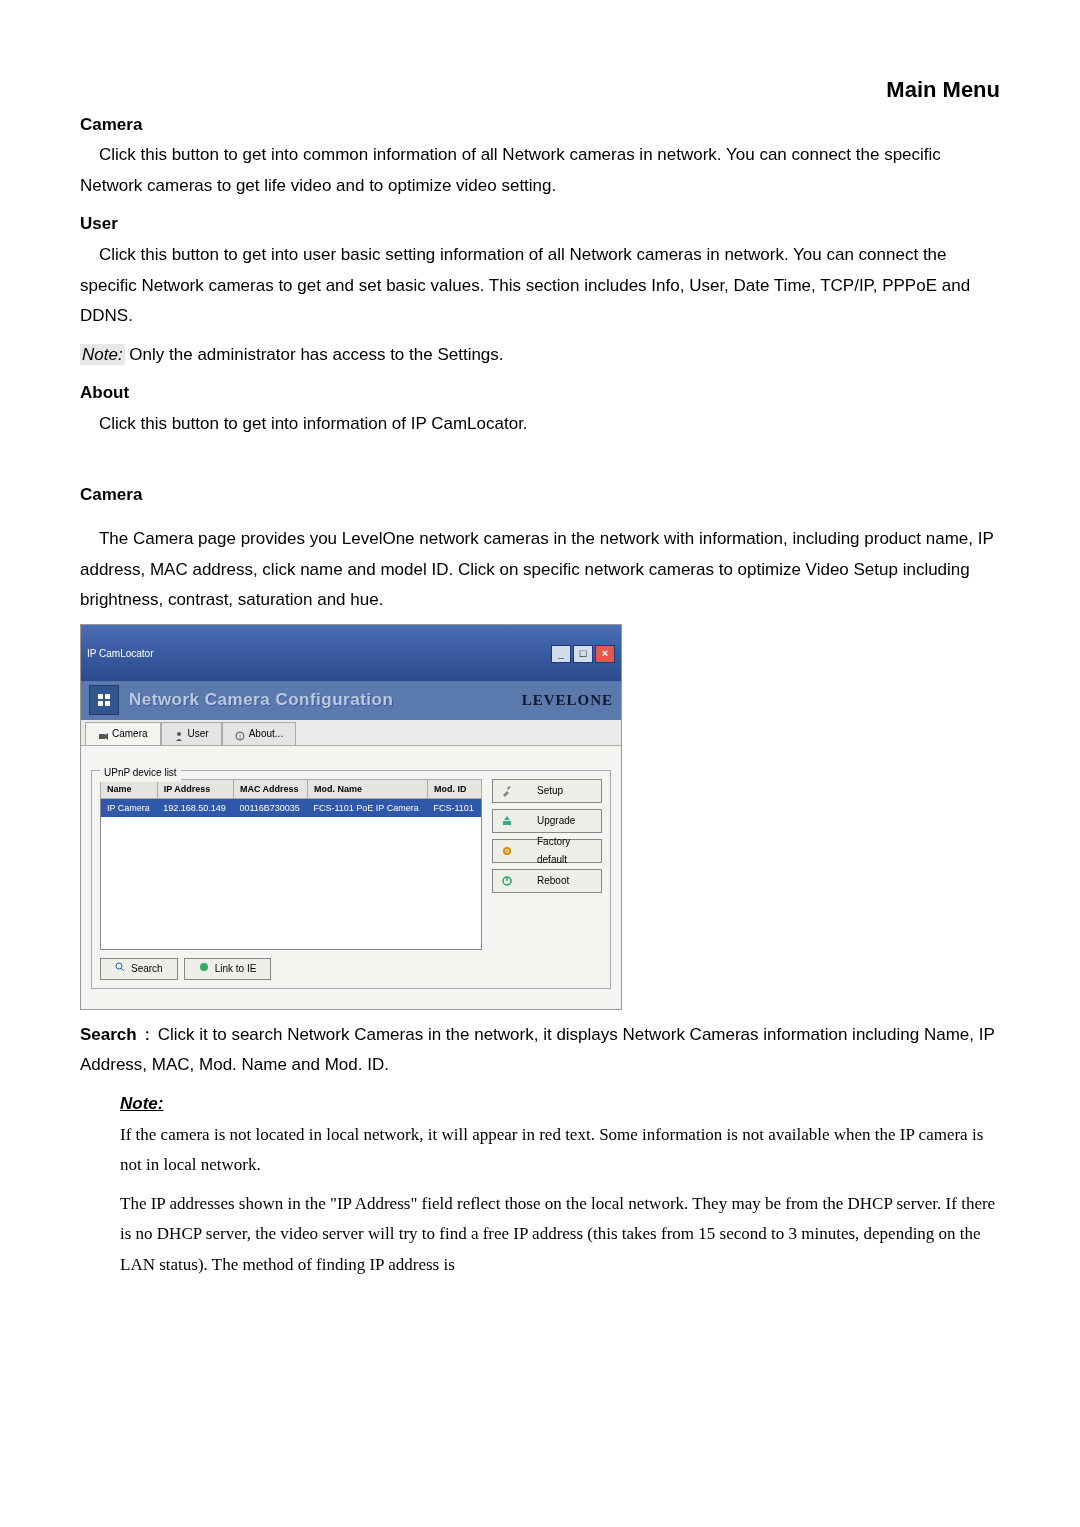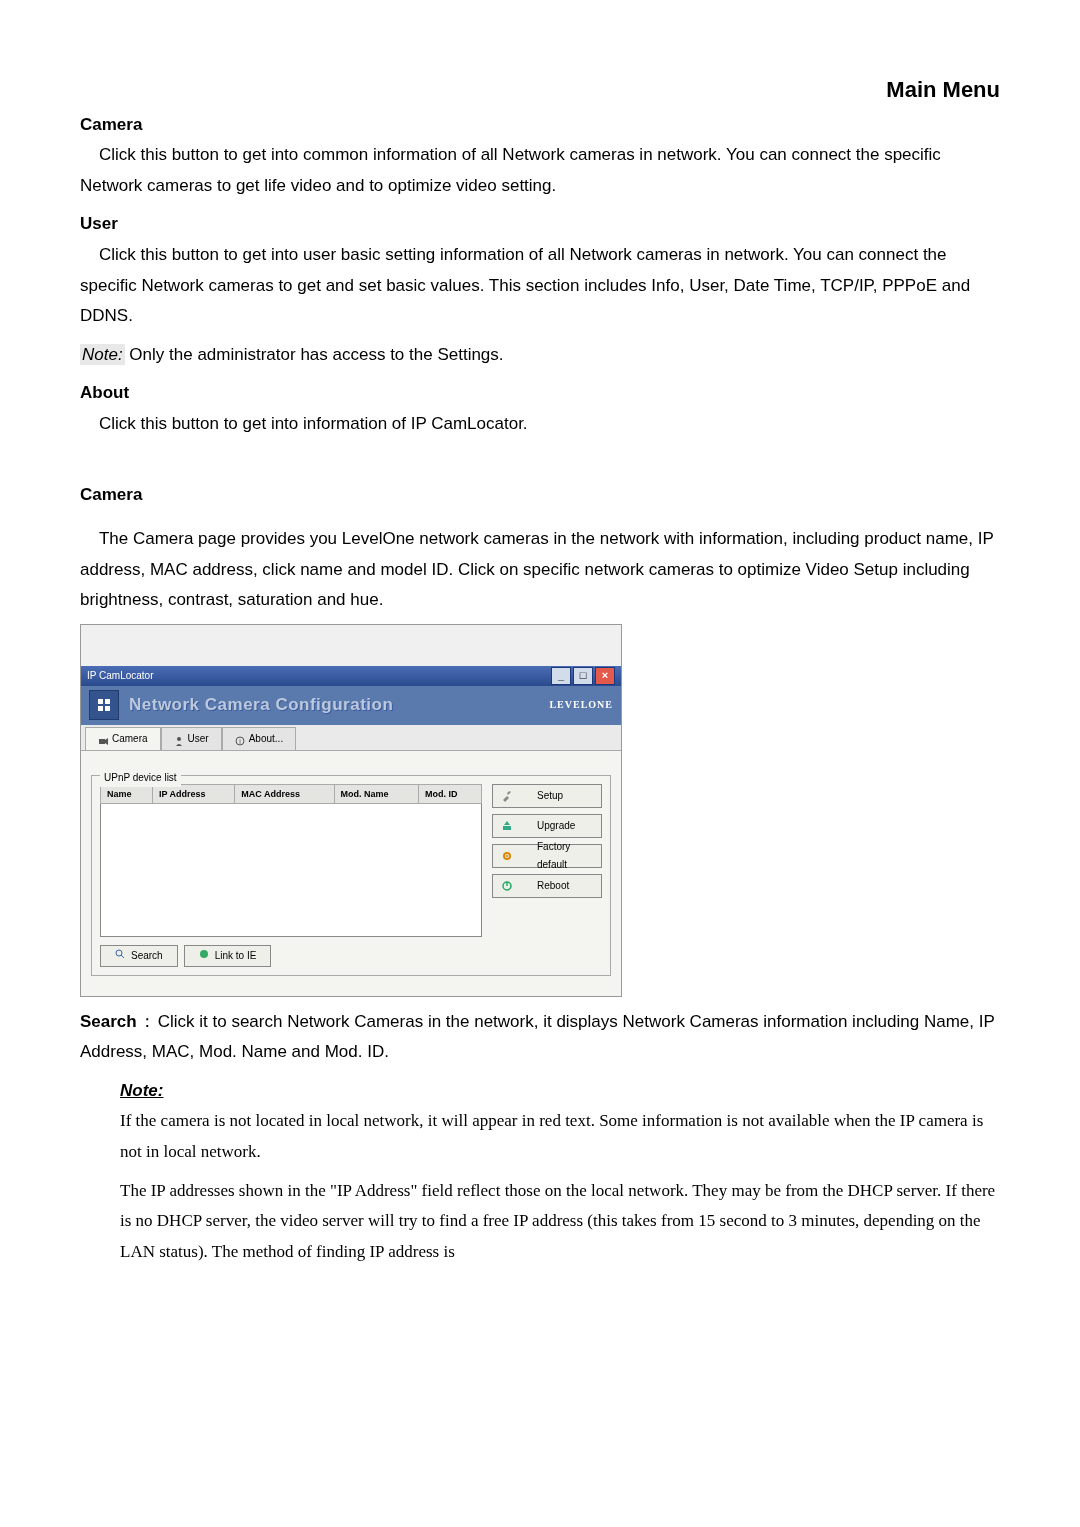--- a/index.html
+++ b/index.html
@@ -44,26 +44,25 @@
     .screenshot {
       width: 540px;
       margin: 8px 0 10px 0;
       border: 1px solid #999;
       background: #f0f0f0;
       font-size: 10px;
     }
     .titlebar {
       background: linear-gradient(to bottom, #4b6db5, #2a4a8d);
       color: #fff;
-      padding: 0 6px;
-      display: flex;
-      align-items: center;
+      padding: 18px 6px;
+      display: flex;
+      align-items: flex-end;
       justify-content: space-between;
       height: 20px;
-      margin-top: 41px;
     }
     .titlebar-buttons {
       display: flex;
       gap: 2px;
     }
     .titlebar-btn {
       width: 18px;
       height: 16px;
       background: #d2dceb;
       border: 1px solid #1a3a7d;
@@ -100,23 +99,23 @@
     }
     .header-title {
       font-size: 17px;
       font-weight: bold;
       color: #bcc8dc;
       text-shadow: 1px 1px 0 #3a5a9d;
       letter-spacing: 0.5px;
     }
     .header-brand {
       font-family: Georgia, serif;
-      font-size: 10px;
-      font-weight: bold;
-      color: #ffffff;
+      font-size: 15px;
+      font-weight: bold;
+      color: #0f172a;
       letter-spacing: 1px;
     }
     .tabs-row {
       background: #eaeaea;
       border-bottom: 1px solid #aaa;
       display: flex;
       align-items: center;
       padding: 2px 4px 0 4px;
     }
     .tab {
@@ -306,20 +305,27 @@
             <thead>
               <tr>
                 <th>Name</th>
                 <th>IP Address</th>
                 <th>MAC Address</th>
                 <th>Mod. Name</th>
                 <th>Mod. ID</th>
               </tr>
             </thead>
             <tbody>
+              <tr>
+                <td>IP Camera</td>
+                <td>192.168.50.149</td>
+                <td>00116B730035</td>
+                <td>FCS-1101 PoE IP Camera</td>
+                <td>FCS-1101</td>
+              </tr>
               <tr class="spacer-row">
                   <td colspan="5"></td>
                 </tr>
             </tbody>
           </table>
           <div class="bottom-btns">
             <div class="small-btn">
               <span><svg width="10" height="10">
                     <circle cx="4" cy="4" r="3" fill="none" stroke="#36a"></circle>
                     <line x1="6" y1="6" x2="9" y2="9" stroke="#36a"></line>

